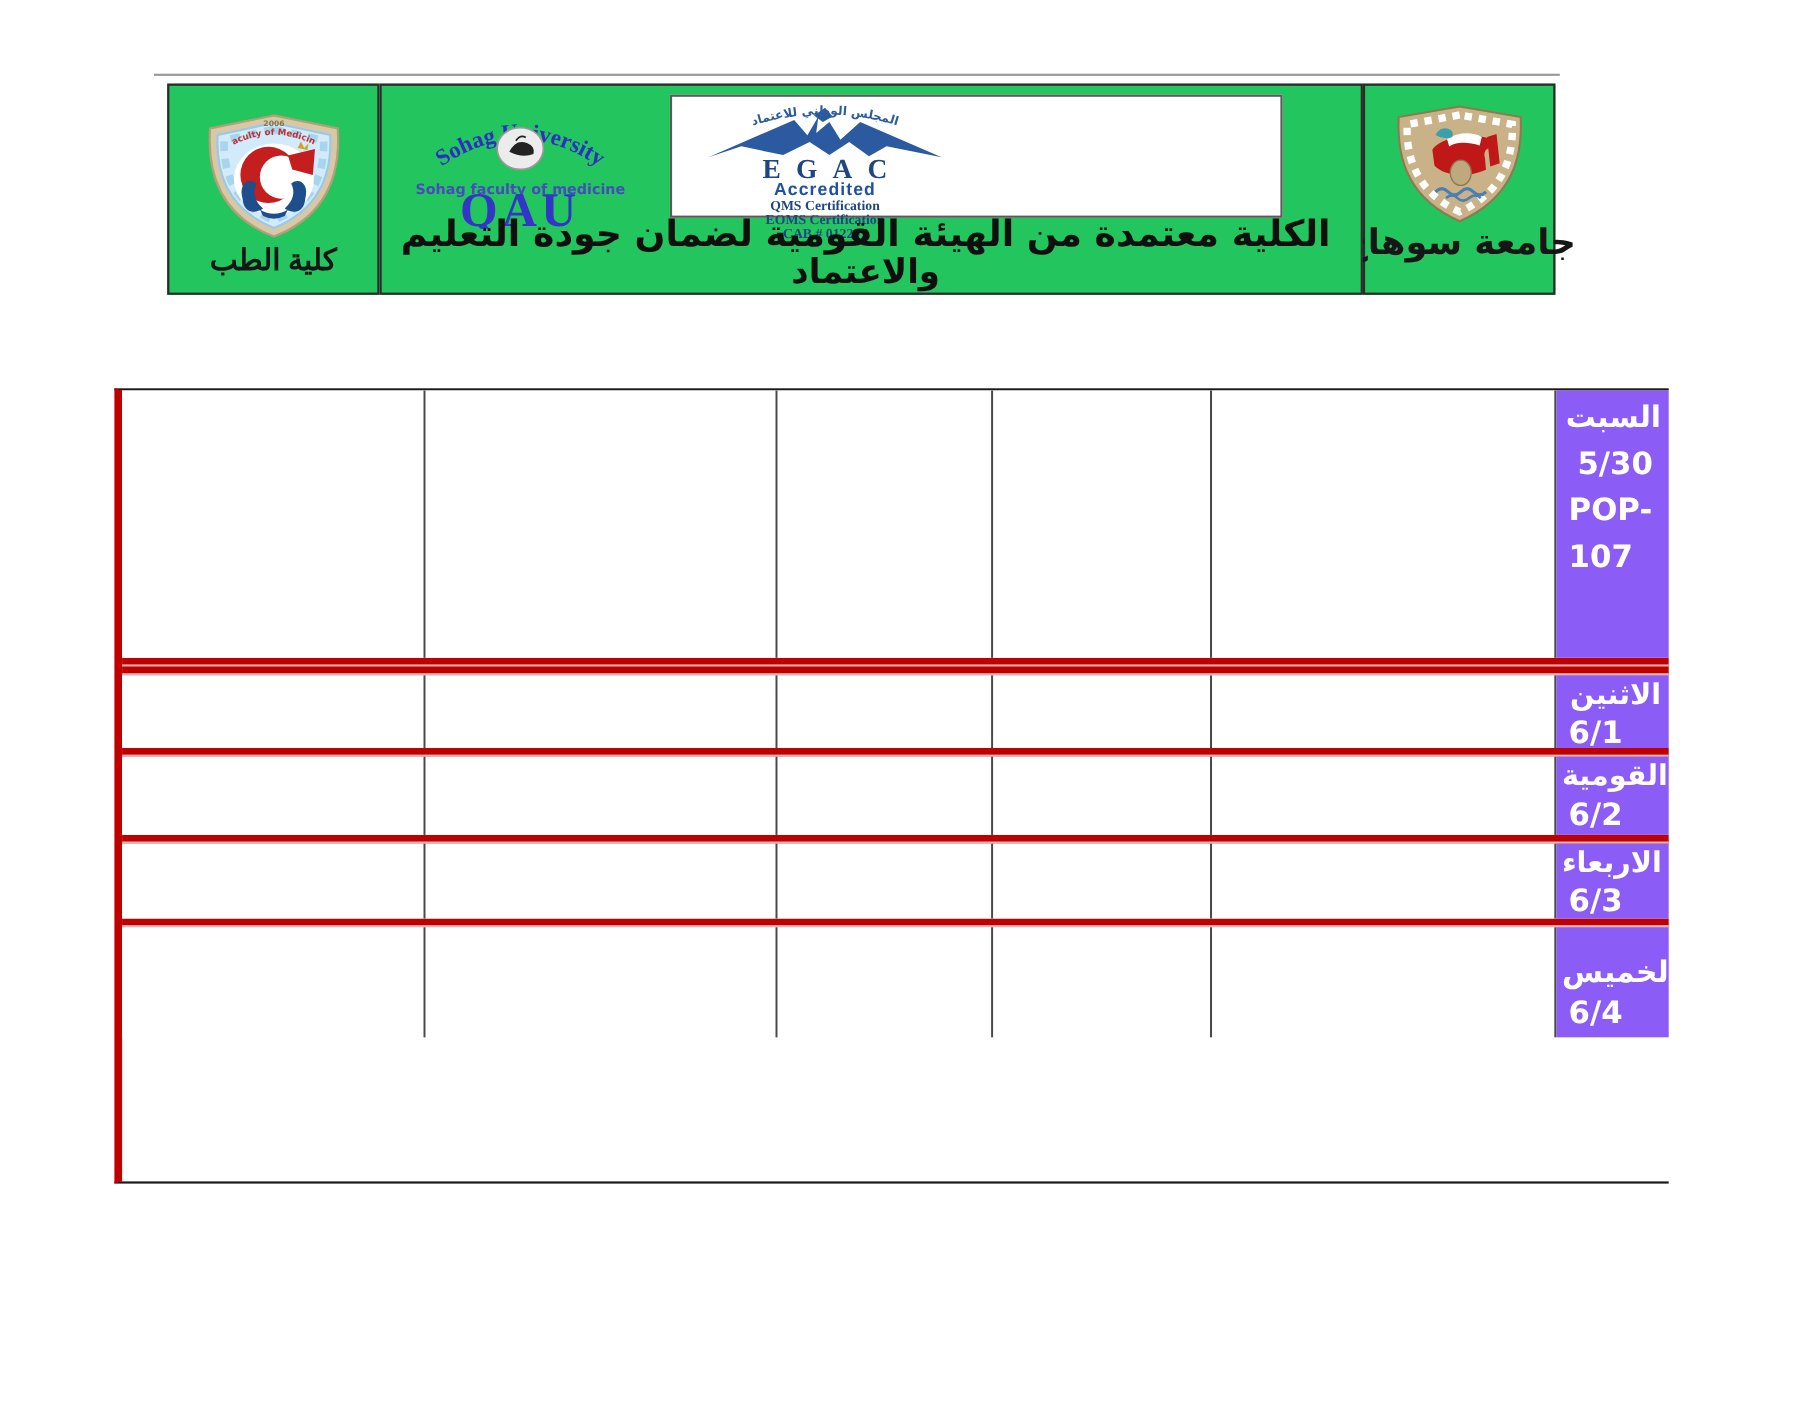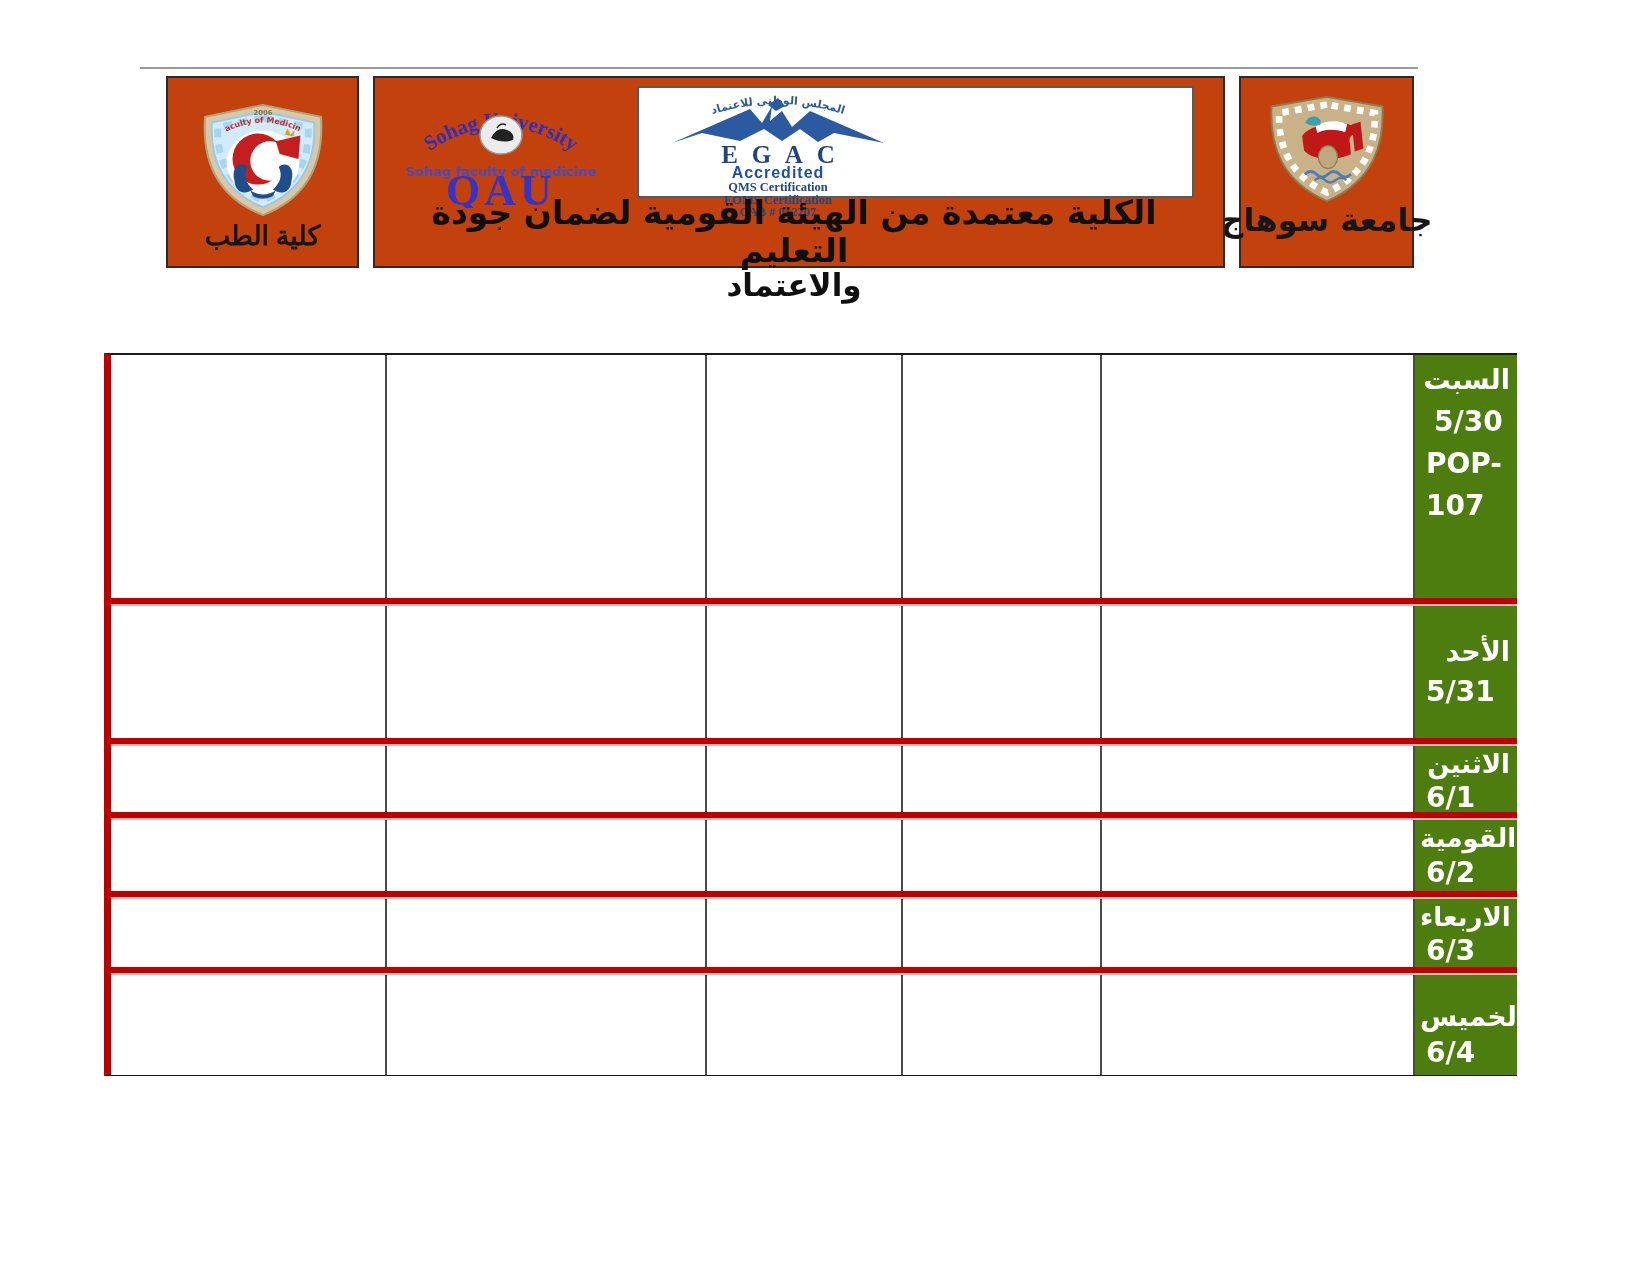--- a/index.html
+++ b/index.html
@@ -1,21 +1,21 @@
 <!DOCTYPE html>
 <html lang="ar"><head>
 <meta charset="utf-8">
 <style>
   html,body{margin:0;padding:0;background:#fff;}
   .page{position:relative;width:1650px;height:1275px;background:#ffffff;overflow:hidden;
         font-family:"DejaVu Sans",sans-serif;}
   
   .top-rule{position:absolute;left:140px;top:67px;width:1278px;height:2px;background:#9a9a9a;}
   .header{position:absolute;left:152px;top:76px;width:1262px;height:192px;display:flex;}
-  .hcell{box-sizing:border-box;border:2px solid #2b2b2b;background:#c2410c;margin-left:14px;}
+  .hcell{box-sizing:border-box;border:2px solid #2b2b2b;background:#22c55e;}
   .hcell-left{width:193px;display:flex;flex-direction:column;align-items:center;}
   .hcell-mid{flex:1;position:relative;}
   .hcell-right{width:175px;display:flex;flex-direction:column;align-items:center;}
   .hlabel{font-weight:700;color:#161616;font-size:27px;line-height:28px;white-space:nowrap;}
   .hcell-left svg{margin-top:24px;}
   .hcell-left .hlabel{margin-top:4px;font-family:Liberation Serif, serif;}
   .hcell-right svg{margin-top:16px;}
   .hcell-right .hlabel{margin-top:2px;font-size:32px;}
   .qau{position:absolute;left:26px;top:10px;width:200px;height:120px;}
   .cert-box{position:absolute;left:262px;top:8px;width:557px;height:112px;box-sizing:border-box;
@@ -35,21 +35,21 @@
   .caption-l1{font-size:33px;line-height:38px;}
   .caption-l2{font-size:31px;line-height:30px;}
   
   .schedule{position:absolute;left:104px;top:353px;width:1413px;height:723px;box-sizing:border-box;
             background:#fff;border-left:7px solid #c00000;border-top:2px solid #1a1a1a;border-bottom:2px solid #1a1a1a;}
   .srow{display:flex;}
   .r1{height:243px}.r2{height:132px}.r3{height:66px}.r4{height:71px}.r5{height:68px}.r6{height:100px}
   .band{height:6px;background:#c00000;border-bottom:2px solid #e2b6b6;}
   .cell{box-sizing:border-box;border-right:2px solid #4a4a4a;background:#fff;}
   .c1{width:276px}.c2{width:320px}.c3{width:196px}.c4{width:199px}.c5{width:313px}
-  .day{width:102px;background:#4d7c0f;color:#fff;font-weight:700;box-sizing:border-box;
+  .day{width:102px;background:#8b5cf6;color:#fff;font-weight:700;box-sizing:border-box;
        display:flex;flex-direction:column;padding:2px 5px;font-size:27px;line-height:40px;}
   .r1 .day{justify-content:flex-start;line-height:42px;padding-top:4px;}
   .r2 .day{justify-content:center;}
   .r3 .day,.r4 .day,.r5 .day{justify-content:space-between;line-height:33px;font-size:26px;}
   .r6 .day{justify-content:flex-end;line-height:36px;padding-bottom:4px;}
   .ar{text-align:right;padding-right:2px;}
   .num{text-align:left;padding-left:6px;font-size:28px;font-family:"DejaVu Sans",sans-serif;}
   .r1 .num-first{padding-left:14px;}
 </style>
 </head>
@@ -156,31 +156,20 @@
       <div class="cell c5"></div>
       <div class="day">
         <div class="ar">السبت</div>
         <div class="num num-first">5/30</div>
         <div class="num">POP-</div>
         <div class="num">107</div>
       </div>
     </div>
     <div class="band"></div>
 
-    <div class="srow r2">
-      <div class="cell c1"></div>
-      <div class="cell c2"></div>
-      <div class="cell c3"></div>
-      <div class="cell c4"></div>
-      <div class="cell c5"></div>
-      <div class="day">
-        <div class="ar">الأحد</div>
-        <div class="num">5/31</div>
-      </div>
-    </div>
     <div class="band"></div>
 
     <div class="srow r3">
       <div class="cell c1"></div>
       <div class="cell c2"></div>
       <div class="cell c3"></div>
       <div class="cell c4"></div>
       <div class="cell c5"></div>
       <div class="day">
         <div class="ar">الاثنين</div>

